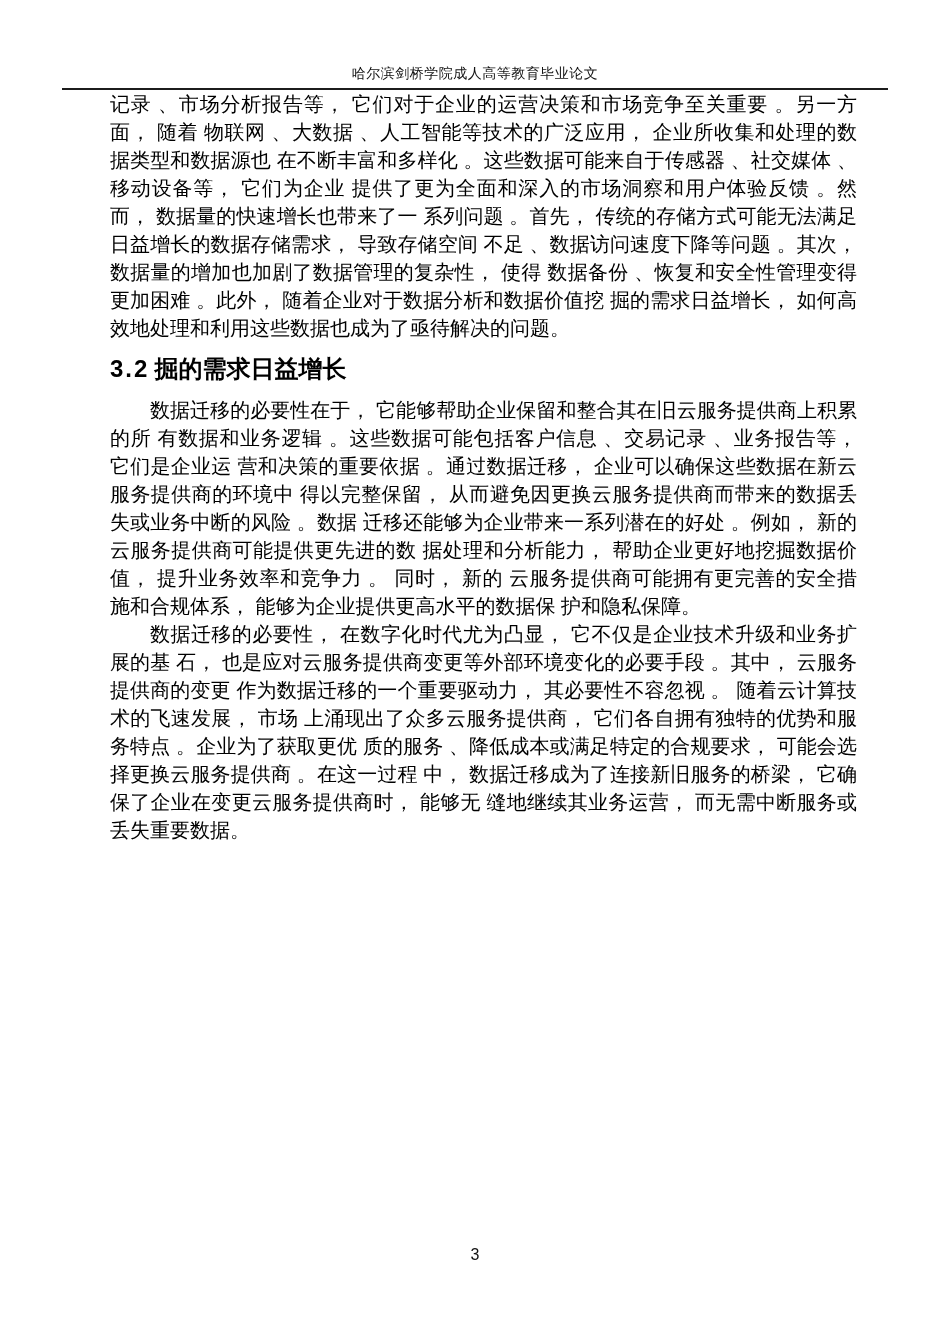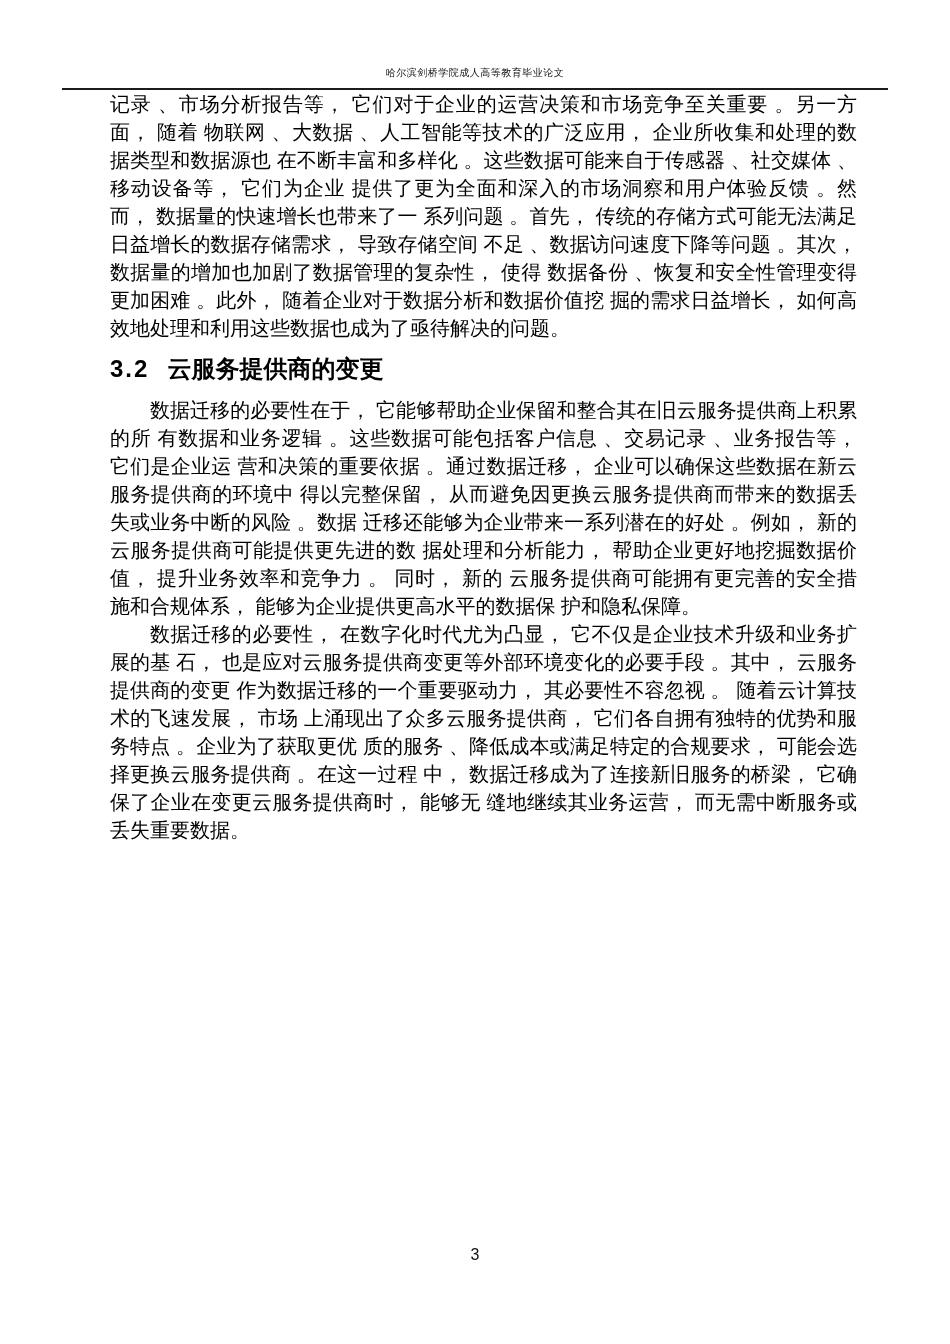--- a/index.html
+++ b/index.html
@@ -20,21 +20,21 @@
     position: absolute;
     top: 0;
     left: 62px;
     right: 62px;
     padding-top: 64px;
     padding-bottom: 6px;
     border-bottom: 2px solid #1c1c1c;
     text-align: center;
   }
   .header-title {
-    font-size: 10px;
+    font-size: 14px;
     line-height: 18px;
     letter-spacing: 0.5px;
     color: #111111;
   }
   .doc-body {
     position: absolute;
     top: 90px;
     left: 110px;
     width: 747px;
     font-size: 20px;
@@ -52,21 +52,21 @@
   .section-heading {
     margin: 9px 0;
     padding: 0;
     font-size: 24px;
     line-height: 36px;
     font-weight: 700;
     text-align: left;
     text-indent: 0;
   }
   .heading-number {
-    margin-right: 18px;
+    margin-right: 5px;
     letter-spacing: 2px;
     text-align: center;
   }
   .doc-footer {
     position: absolute;
     left: 0;
     right: 0;
     bottom: 80px;
     text-align: center;
   }
@@ -80,21 +80,21 @@
 
 <div class="page">
 
   <header class="doc-header">
     <div class="header-title">哈尔滨剑桥学院成人高等教育毕业论文</div>
   </header>
 
   <main class="doc-body">
     <p class="para">记录 、市场分析报告等， 它们对于企业的运营决策和市场竞争至关重要 。另一方面， 随着 物联网 、大数据 、人工智能等技术的广泛应用， 企业所收集和处理的数据类型和数据源也 在不断丰富和多样化 。这些数据可能来自于传感器 、社交媒体 、移动设备等， 它们为企业 提供了更为全面和深入的市场洞察和用户体验反馈 。然而， 数据量的快速增长也带来了一 系列问题 。首先， 传统的存储方式可能无法满足日益增长的数据存储需求， 导致存储空间 不足 、数据访问速度下降等问题 。其次， 数据量的增加也加剧了数据管理的复杂性， 使得 数据备份 、恢复和安全性管理变得更加困难 。此外， 随着企业对于数据分析和数据价值挖 掘的需求日益增长， 如何高效地处理和利用这些数据也成为了亟待解决的问题。</p>
     <h2 class="section-heading">
-      <span class="heading-number">3.2</span><span class="heading-title">云服务提供商的变更</span>
+      <span class="heading-number">3.2</span><span class="heading-title">掘的需求日益增长</span>
     </h2>
     <p class="para indent">数据迁移的必要性在于， 它能够帮助企业保留和整合其在旧云服务提供商上积累的所 有数据和业务逻辑 。这些数据可能包括客户信息 、交易记录 、业务报告等， 它们是企业运 营和决策的重要依据 。通过数据迁移， 企业可以确保这些数据在新云服务提供商的环境中 得以完整保留， 从而避免因更换云服务提供商而带来的数据丢失或业务中断的风险 。数据 迁移还能够为企业带来一系列潜在的好处 。例如， 新的云服务提供商可能提供更先进的数 据处理和分析能力， 帮助企业更好地挖掘数据价值， 提升业务效率和竞争力 。 同时， 新的 云服务提供商可能拥有更完善的安全措施和合规体系， 能够为企业提供更高水平的数据保 护和隐私保障。</p>
     <p class="para indent">数据迁移的必要性， 在数字化时代尤为凸显， 它不仅是企业技术升级和业务扩展的基 石， 也是应对云服务提供商变更等外部环境变化的必要手段 。其中， 云服务提供商的变更 作为数据迁移的一个重要驱动力， 其必要性不容忽视 。 随着云计算技术的飞速发展， 市场 上涌现出了众多云服务提供商， 它们各自拥有独特的优势和服务特点 。企业为了获取更优 质的服务 、降低成本或满足特定的合规要求， 可能会选择更换云服务提供商 。在这一过程 中， 数据迁移成为了连接新旧服务的桥梁， 它确保了企业在变更云服务提供商时， 能够无 缝地继续其业务运营， 而无需中断服务或丢失重要数据。</p>
   </main>
 
   <footer class="doc-footer">
     <span class="page-number">3</span>
   </footer>
 
 </div>

